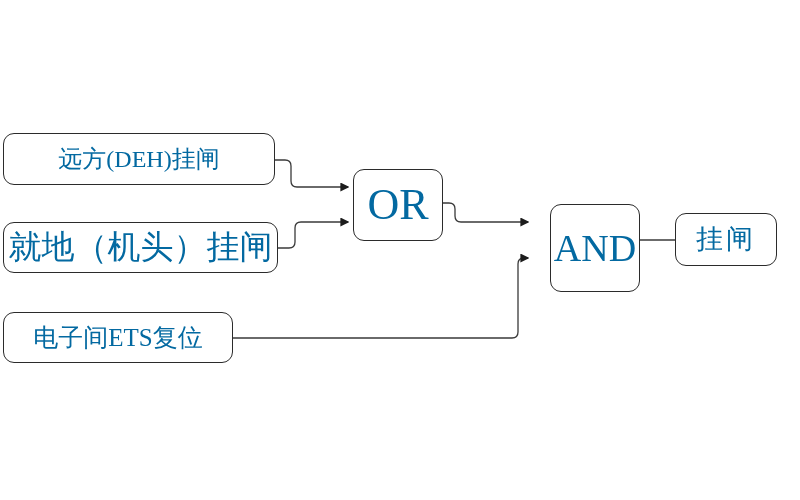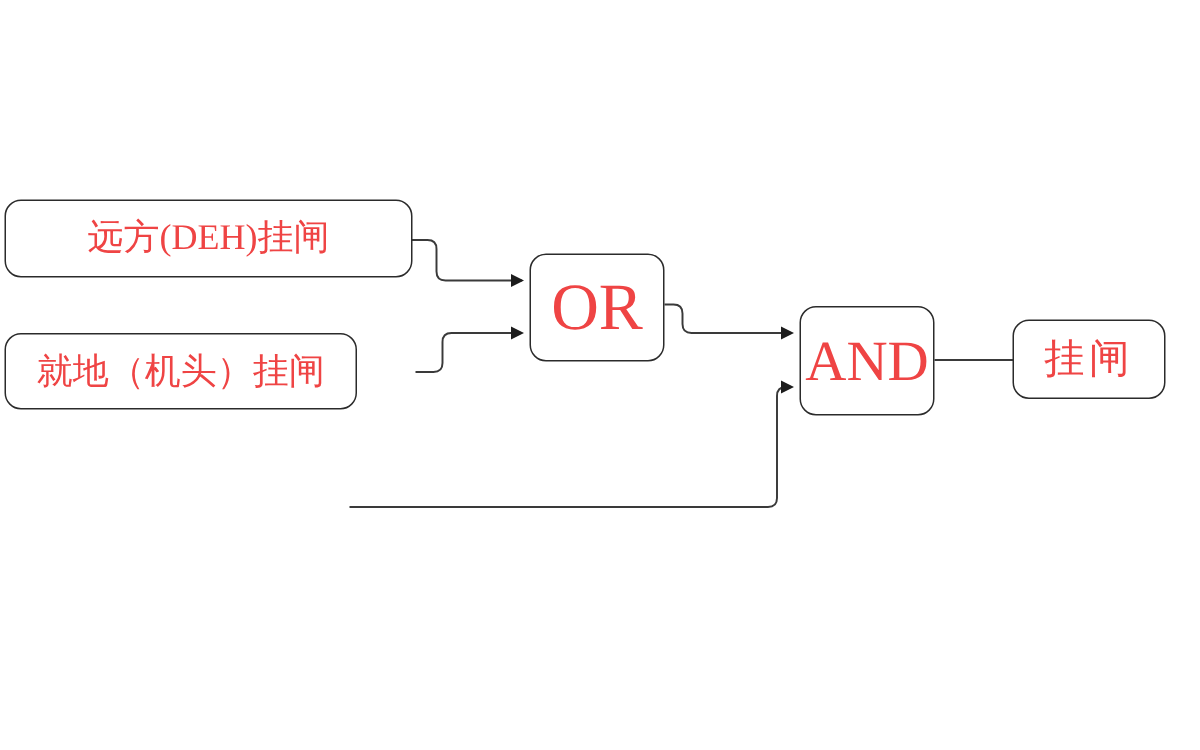--- a/index.html
+++ b/index.html
@@ -27,29 +27,29 @@
   }
   .node {
     position: absolute;
     box-sizing: border-box;
     border: 1.6px solid #2b2b2b;
     border-radius: 11px;
     background: #ffffff;
     display: flex;
     align-items: center;
     justify-content: center;
-    color: #ef4444;
+    color: #0369a1;
     white-space: nowrap;
     line-height: 1;
   }
   .node-input1 { left: 3px;   top: 133px; width: 272px; height: 52px; font-size: 24px; }
-  .node-input2 { left: 3px;   top: 222px; width: 235px; height: 51px; font-size: 24px; }
+  .node-input2 { left: 3px;   top: 222px; width: 275px; height: 51px; font-size: 33px; }
   .node-input3 { left: 3px;   top: 312px; width: 230px; height: 51px; font-size: 25px; }
   .node-or     { left: 353px; top: 169px; width: 90px;  height: 72px; font-size: 44px; }
-  .node-and    { left: 533px; top: 204px; width: 90px;  height: 73px; font-size: 38px; }
+  .node-and    { left: 550px; top: 204px; width: 90px;  height: 88px; font-size: 38px; }
   .node-out    { left: 675px; top: 213px; width: 102px; height: 53px; font-size: 27px; letter-spacing: 3px; }
   .node span { display: inline-block; }
 </style>
 </head>
 <body>
 
 <div class="canvas">
 
   <svg class="wires" viewBox="0 0 800 500" xmlns="http://www.w3.org/2000/svg">
     <defs>
@@ -67,20 +67,23 @@
   </svg>
 
   <div class="node node-input1">
     <span>远方(DEH)挂闸</span>
   </div>
 
   <div class="node node-input2">
     <span>就地（机头）挂闸</span>
   </div>
 
+  <div class="node node-input3">
+    <span>电子间ETS复位</span>
+  </div>
 
   <div class="node node-or">
     <span>OR</span>
   </div>
 
   <div class="node node-and">
     <span>AND</span>
   </div>
 
   <div class="node node-out">

